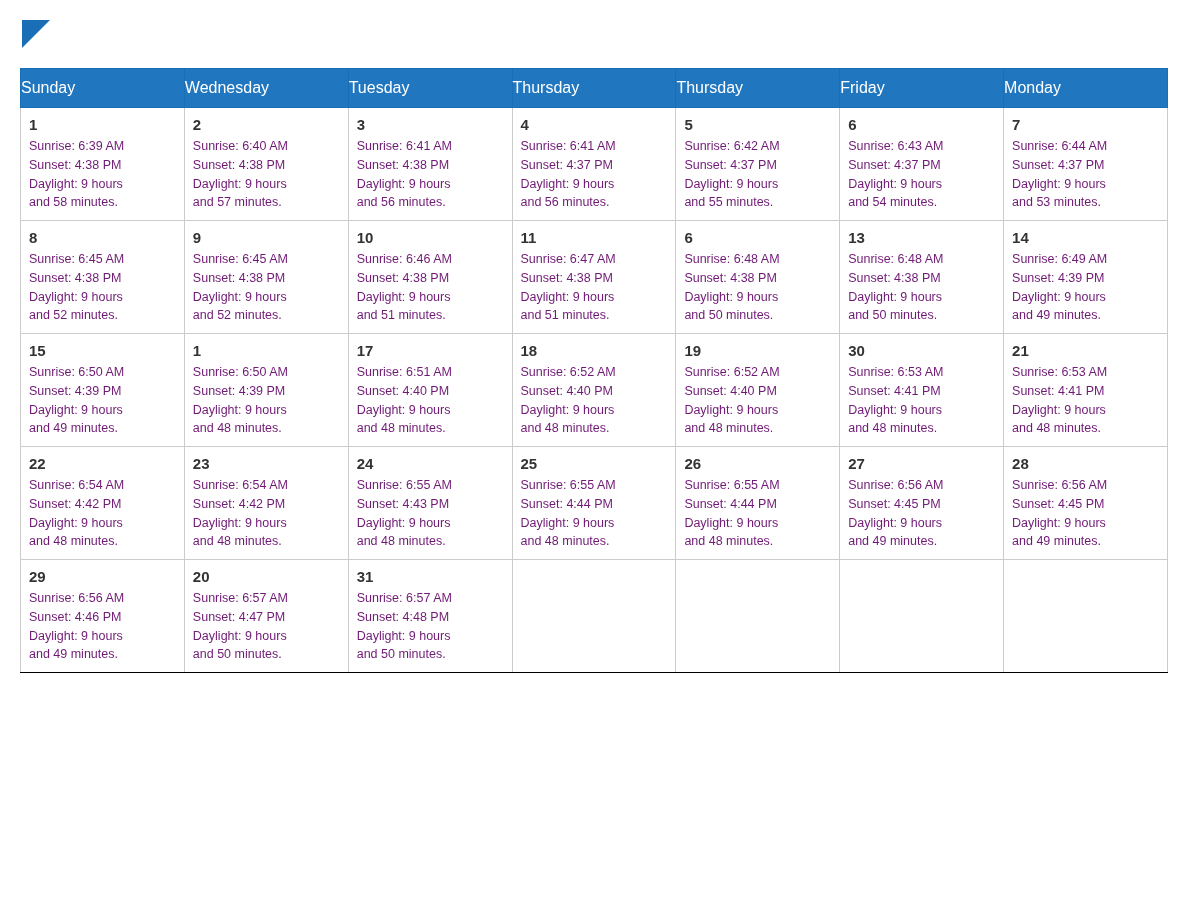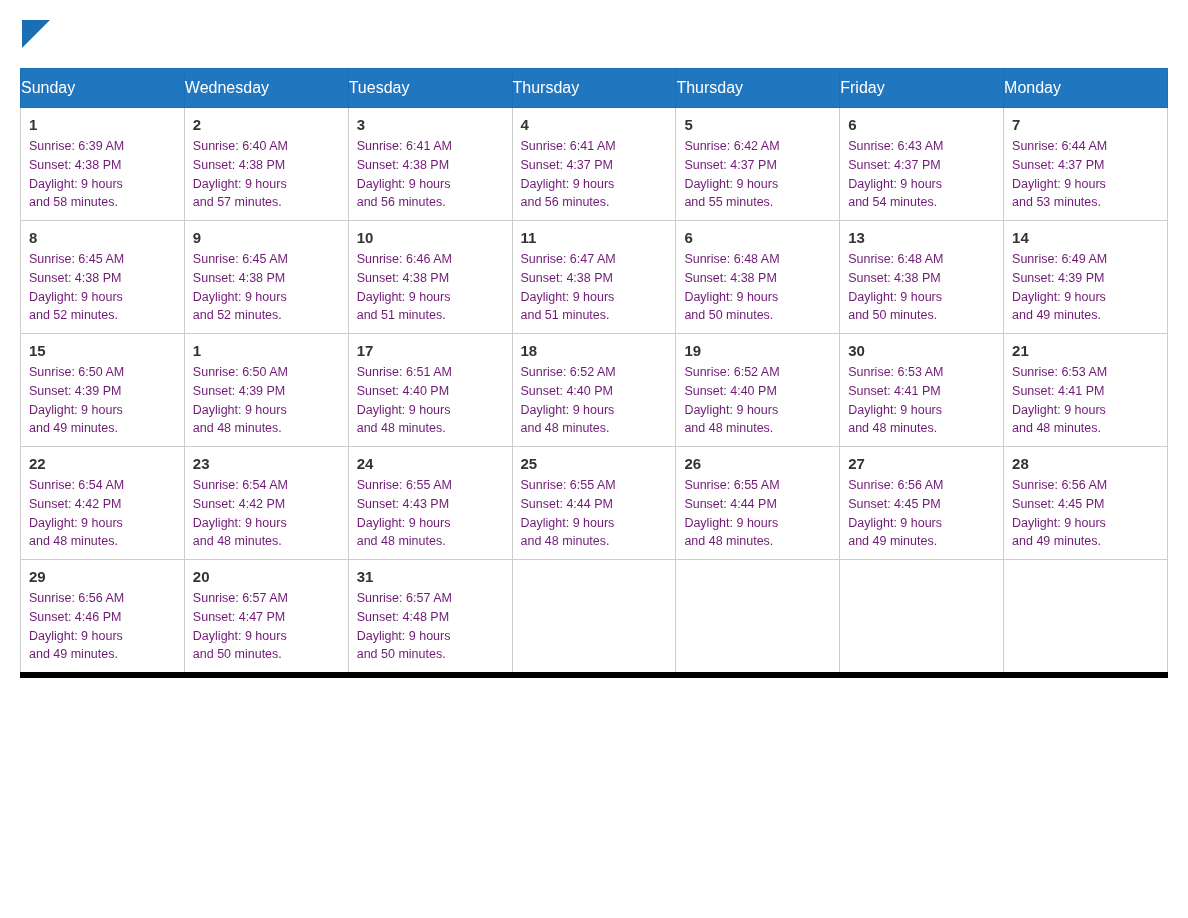--- a/index.html
+++ b/index.html
@@ -93,21 +93,21 @@
     }
     .day-info {
       font-size: 12.5px;
       line-height: 1.5;
       color: #701a75;
     }
     tbody td:empty {
       background: #fff;
     }
     tbody tr:last-child td {
-      border-bottom: 6px solid #000000;
+      border-bottom: 1px solid #000000;
     }
   </style>
 </head>
 <body>
 
 <div class="header">
   <div class="logo">
     <div class="logo-text">
       <span class="logo-general"></span>
         <span class="logo-triangle"></span>

